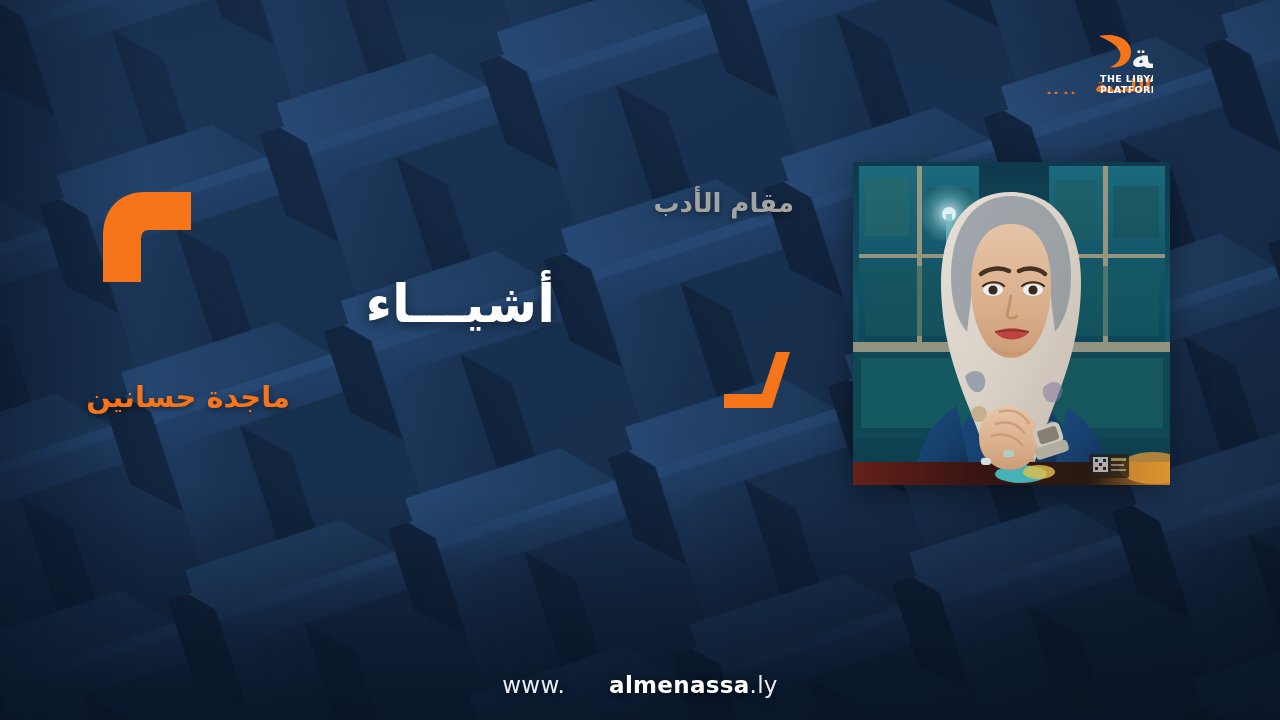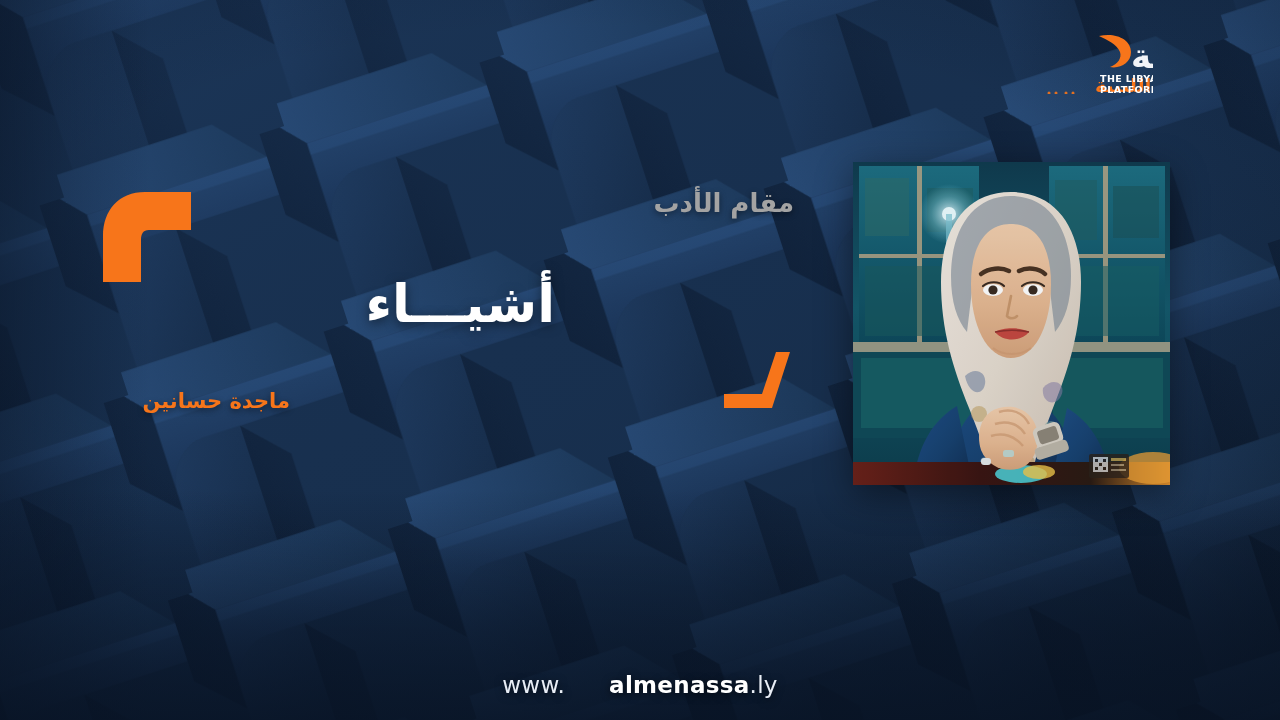--- a/index.html
+++ b/index.html
@@ -55,23 +55,23 @@
   #show-title{
     right:725px;top:274px;
     color:#ffffff;
     font-size:52px;font-weight:700;
     letter-spacing:1px;
     text-shadow:0 3px 12px rgba(0,0,0,.5);
     text-align:right;
   }
 
   #host-name{
-    right:990px;top:389px;
+    right:990px;top:380px;
     color:#f7751a;
-    font-size:21px;font-weight:700;
+    font-size:29px;font-weight:700;
     text-shadow:0 2px 6px rgba(0,0,0,.45);
   }
 
   
   #website{
     position:absolute;left:0;right:0;bottom:22px;
     text-align:center;direction:ltr;
     color:#e9eef6;
     font-size:23px;font-weight:400;
     letter-spacing:.3px;

